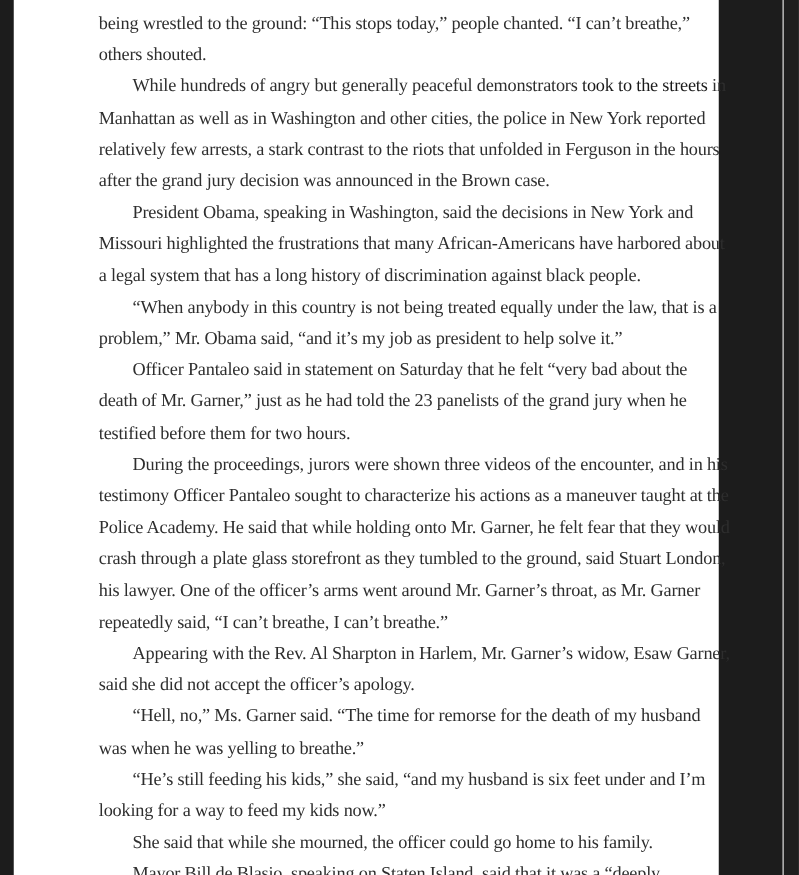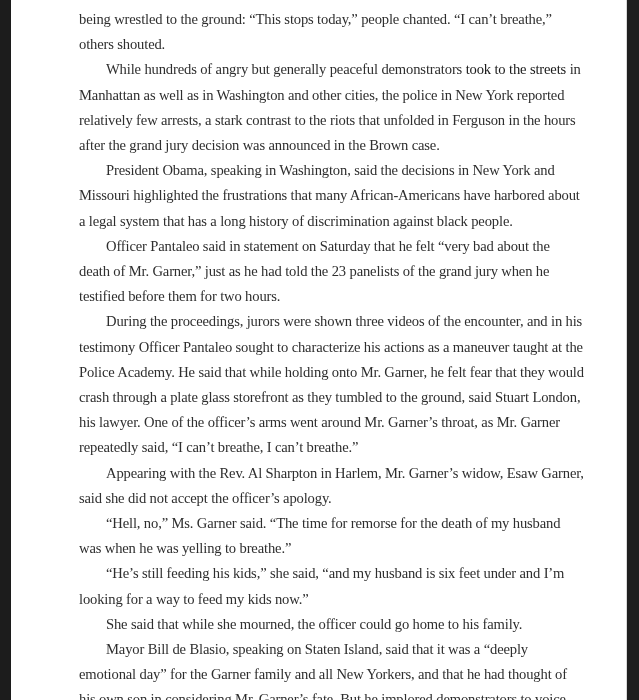--- a/index.html
+++ b/index.html
@@ -2,21 +2,21 @@
 <html><head>
 <meta charset="utf-8">
 <style>
   html, body { margin: 0; padding: 0; }
   body {
     width: 639px; height: 700px; overflow: hidden;
     background: #1c1c1c; position: relative;
     font-family: "Liberation Serif", "DejaVu Serif", serif;
   }
   .page {
-    position: absolute; left: 11px; top: 0; width: 615px; height: 700px;
+    position: absolute; left: 11px; top: 0; width: 564px; height: 700px;
     background: #ffffff;
   }
   .edge-right {
     position: absolute; left: 626px; top: 0; width: 13px; height: 700px;
     background: #1e1e1e; border-left: 1px solid #d8d8d8;
   }
   .article {
     position: absolute; left: 68px; top: 7px; width: 505px;
     color: #2e2e2e; font-size: 14.6px; line-height: 25.2px;
     letter-spacing: -0.15px;
@@ -26,20 +26,21 @@
   .bold { font-weight: normal; color: #1a1a1a; }
 </style>
 </head>
 <body>
 
 <div class="page">
   <div class="article">
     <p class="cont">being wrestled to the ground: “This stops today,” people chanted. “I can’t breathe,” others shouted.</p>
     <p><span>While hundreds of angry but generally peaceful demonstrators </span><span class="bold">took to the streets</span><span> in Manhattan as well as in Washington and other cities, the police in New York reported relatively few arrests, a stark contrast to the riots that unfolded in Ferguson in the hours after the grand jury decision was announced in the Brown case.</span></p>
     <p>President Obama, speaking in Washington, said the decisions in New York and Missouri highlighted the frustrations that many African-Americans have harbored about a legal system that has a long history of discrimination against black people.</p>
+    <p>“When anybody in this country is not being treated equally under the law, that is a problem,” Mr. Obama said, “and it’s my job as president to help solve it.”</p>
     <p>Officer Pantaleo said in statement on Saturday that he felt “very bad about the death of Mr. Garner,” just as he had told the 23 panelists of the grand jury when he testified before them for two hours.</p>
     <p>During the proceedings, jurors were shown three videos of the encounter, and in his testimony Officer Pantaleo sought to characterize his actions as a maneuver taught at the Police Academy. He said that while holding onto Mr. Garner, he felt fear that they would crash through a plate glass storefront as they tumbled to the ground, said Stuart London, his lawyer. One of the officer’s arms went around Mr. Garner’s throat, as Mr. Garner repeatedly said, “I can’t breathe, I can’t breathe.”</p>
     <p>Appearing with the Rev. Al Sharpton in Harlem, Mr. Garner’s widow, Esaw Garner, said she did not accept the officer’s apology.</p>
     <p>“Hell, no,” Ms. Garner said. “The time for remorse for the death of my husband was when he was yelling to breathe.”</p>
     <p>“He’s still feeding his kids,” she said, “and my husband is six feet under and I’m looking for a way to feed my kids now.”</p>
     <p>She said that while she mourned, the officer could go home to his family.</p>
     <p>Mayor Bill de Blasio, speaking on Staten Island, said that it was a “deeply emotional day” for the Garner family and all New Yorkers, and that he had thought of his own son in considering Mr. Garner’s fate. But he implored demonstrators to voice their outrage peacefully and not engage in the destructive violence that</p>
   </div>
 </div>
 <div class="edge-right"></div>

